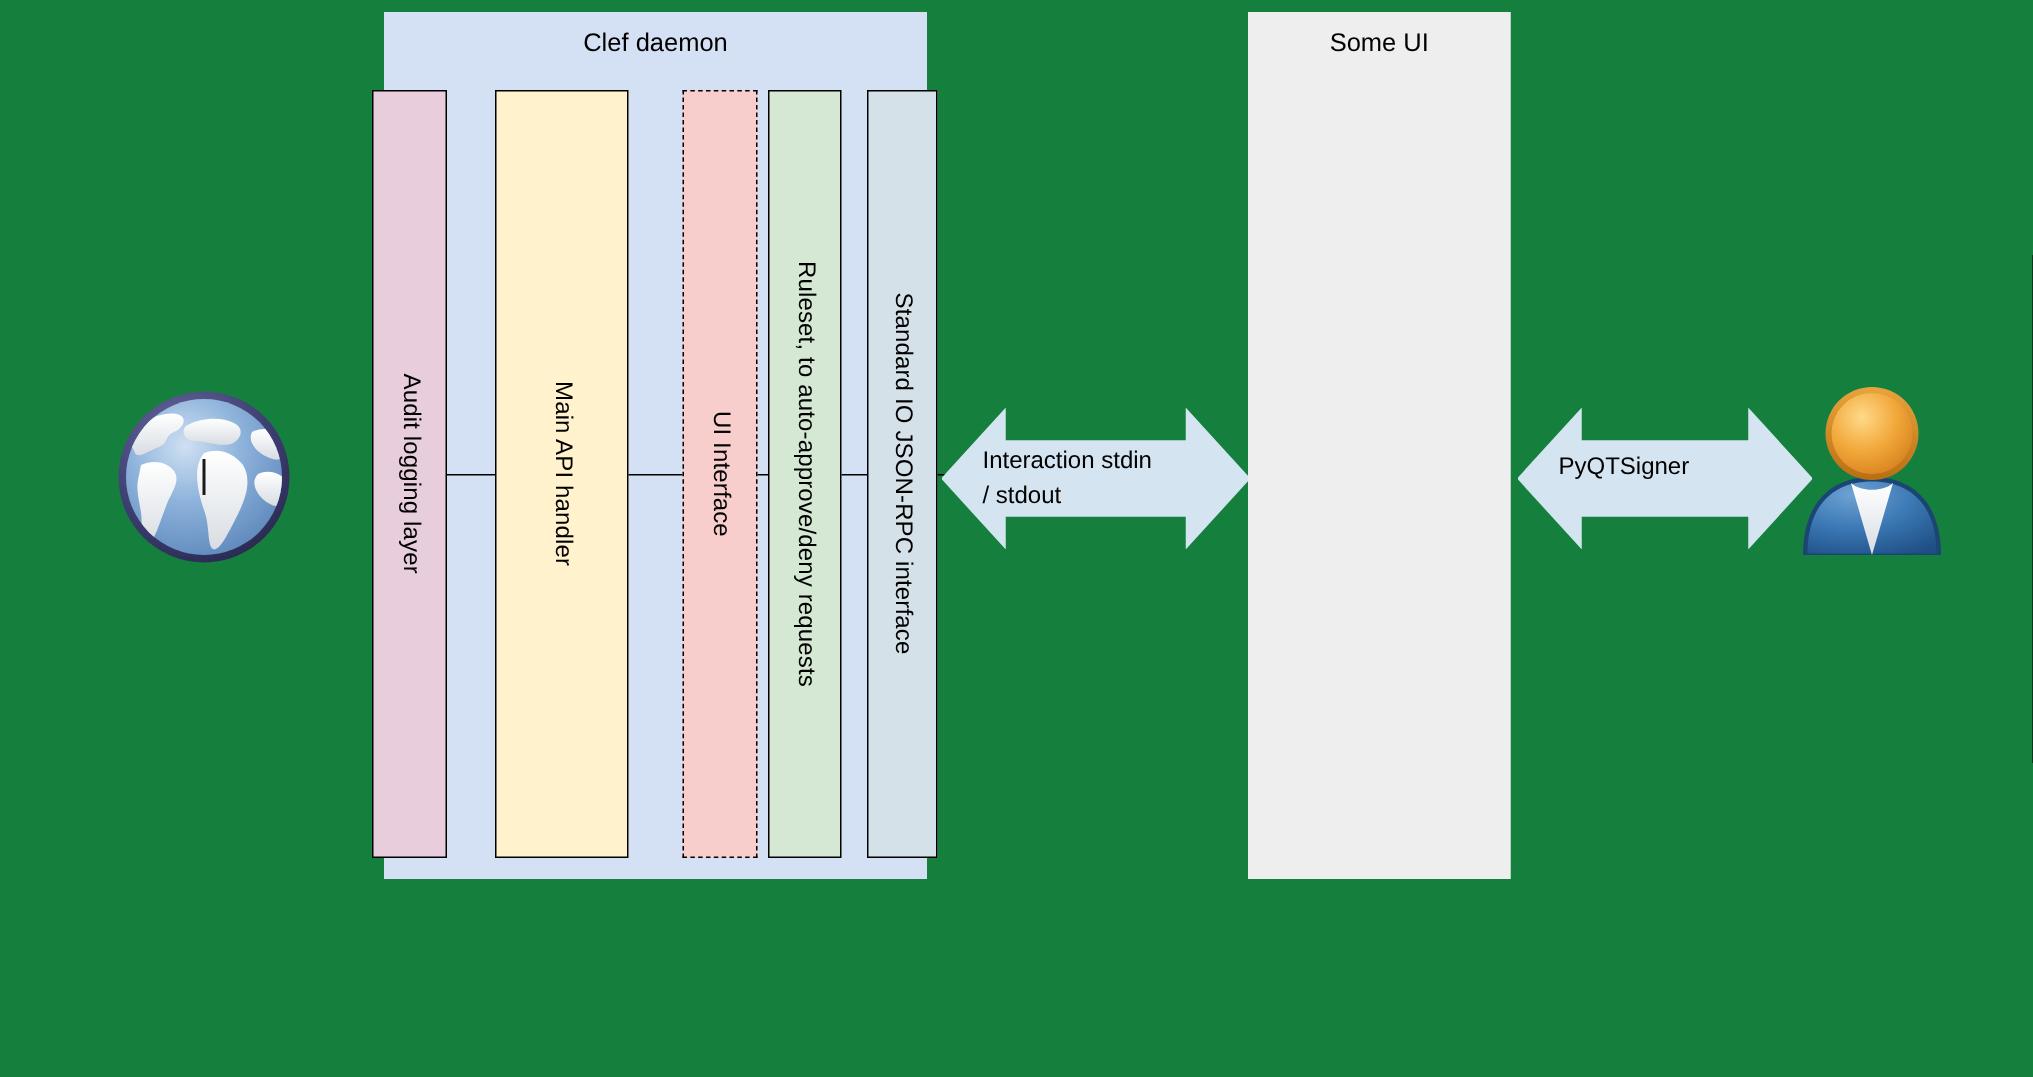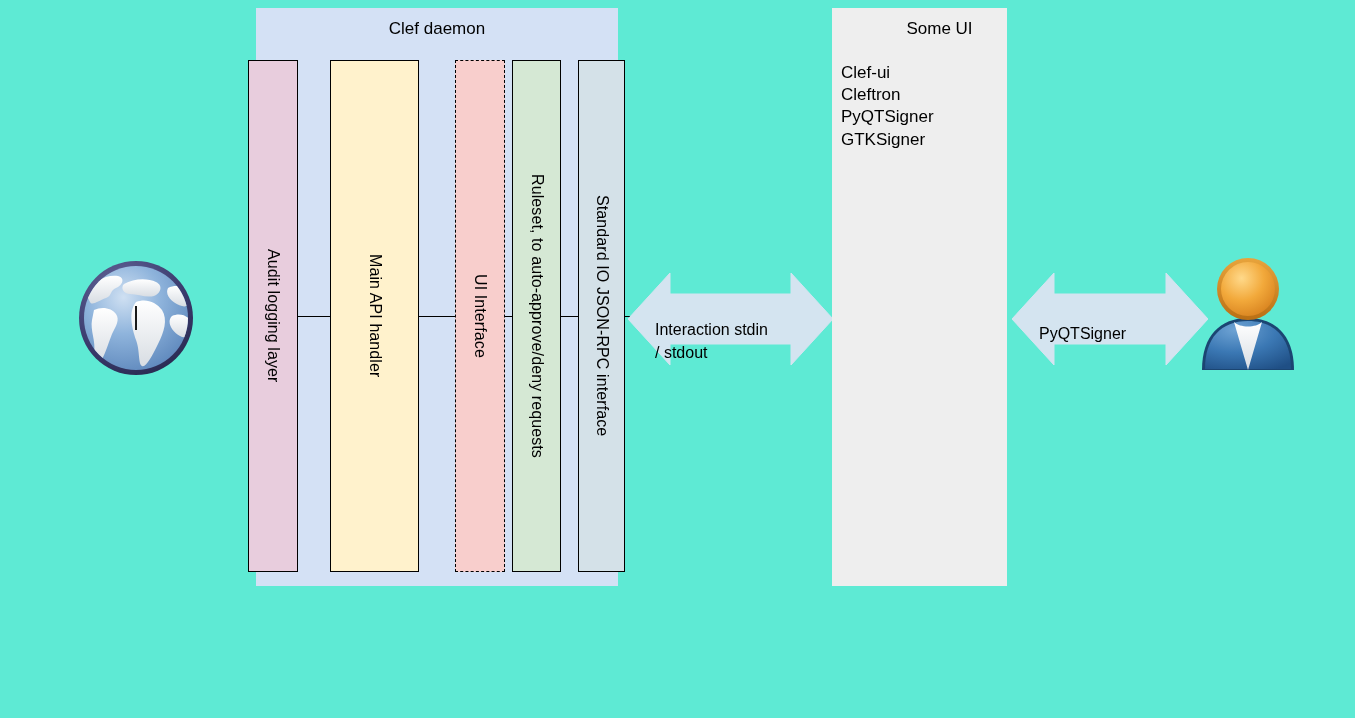--- a/index.html
+++ b/index.html
@@ -4,21 +4,21 @@
 <style>
   html, body {
     margin: 0;
     padding: 0;
     background: #000000;
   }
   #canvas {
     position: relative;
     width: 1355px;
     height: 718px;
-    background: #5eead4;
+    background: #15803d;
     overflow: hidden;
     font-family: "Liberation Sans", sans-serif;
     -webkit-font-smoothing: antialiased;
   }
 
   
   .daemon-box {
     position: absolute;
     left: 256px;
     top: 8px;
@@ -87,21 +87,20 @@
   .arrow svg { display: block; }
   #arrow-stdio { left: 628px; width: 205px; }
   #arrow-user  { left: 1012px; width: 196px; }
 
   .arrow-label {
     position: absolute;
     font-size: 16px;
     color: #000000;
     line-height: 23px;
     white-space: pre-line;
-    margin-top: 22px;
   }
   #label-stdio { left: 655px; top: 296px; width: 175px; }
   #label-user  { left: 1039px; top: 300px; width: 150px; }
 
   
   .ui-panel {
     position: absolute;
     left: 832px;
     top: 8px;
     width: 175px;
@@ -112,21 +111,20 @@
   }
   .ui-title {
     position: absolute;
     left: 832px;
     top: 18px;
     width: 175px;
     text-align: center;
     font-size: 17px;
     color: #000000;
     line-height: 22px;
-    padding-left: 20px;
   }
   .ui-list {
     position: absolute;
     left: 841px;
     top: 62px;
     width: 160px;
   }
   .ui-list-item {
     font-size: 17px;
     color: #000000;
@@ -219,26 +217,20 @@
   <div class="arrow" id="arrow-stdio">
     <svg class="icon-svg" viewBox="0 0 205 94" preserveAspectRatio="none" xmlns="http://www.w3.org/2000/svg">
       <polygon points="0,47 42,1 42,22 163,22 163,1 205,47 163,93 163,72 42,72 42,93" fill="#d4e4f0" stroke="#d4e4f0" stroke-width="1"></polygon>
     </svg>
   </div>
   <div class="arrow-label" id="label-stdio">Interaction stdin
 / stdout</div>
 
   <div class="ui-panel"></div>
   <div class="ui-title">Some UI</div>
-  <div class="ui-list">
-    <div class="ui-list-item">Clef-ui</div>
-    <div class="ui-list-item">Cleftron</div>
-    <div class="ui-list-item">PyQTSigner</div>
-    <div class="ui-list-item">GTKSigner</div>
-  </div>
 
   <div class="arrow" id="arrow-user">
     <svg class="icon-svg" viewBox="0 0 196 94" preserveAspectRatio="none" xmlns="http://www.w3.org/2000/svg">
       <polygon points="0,47 42,1 42,22 154,22 154,1 196,47 154,93 154,72 42,72 42,93" fill="#d4e4f0" stroke="#d4e4f0" stroke-width="1"></polygon>
     </svg>
   </div>
   <div class="arrow-label" id="label-user">PyQTSigner</div>
 
   <div id="user-icon">
     <svg class="icon-svg" viewBox="0 0 104 120" xmlns="http://www.w3.org/2000/svg">

